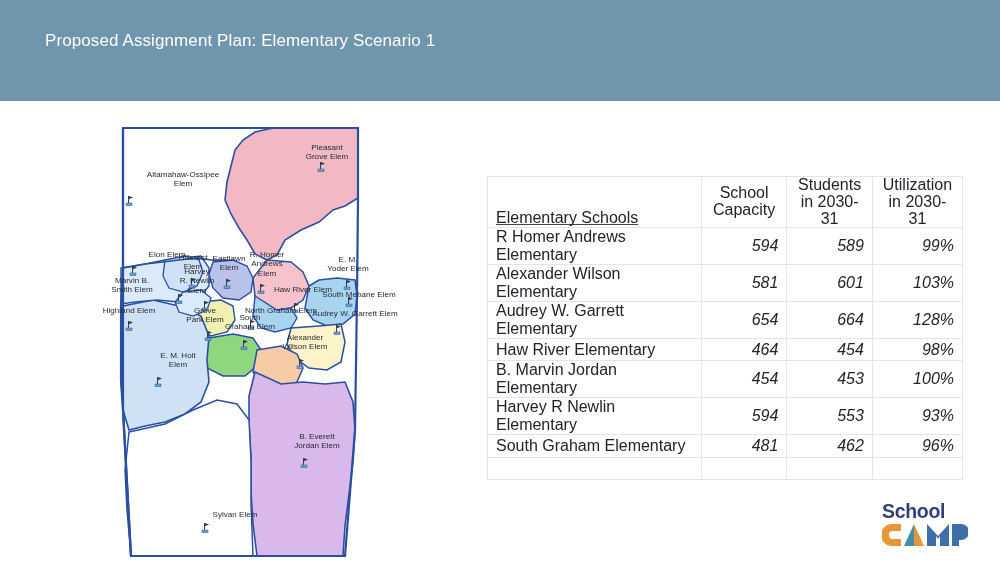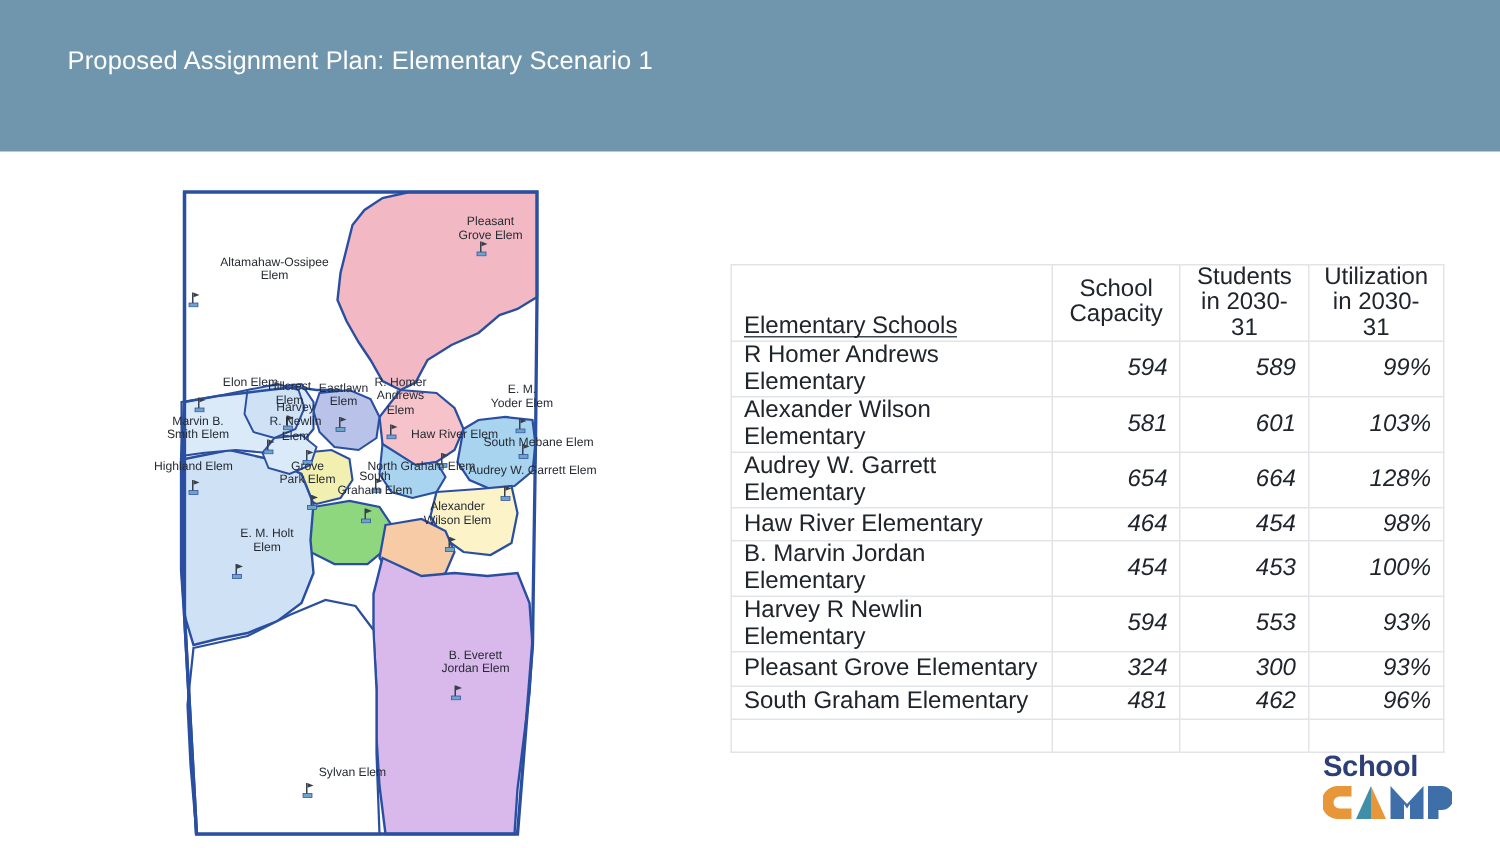--- a/index.html
+++ b/index.html
@@ -361,26 +361,20 @@
         <td class="num">453</td>
         <td class="num">100%</td>
       </tr>
       <tr>
         <td class="name">Harvey R Newlin Elementary</td>
         <td class="num">594</td>
         <td class="num">553</td>
         <td class="num">93%</td>
       </tr>
       <tr>
-        <td class="name">Pleasant Grove Elementary</td>
-        <td class="num">324</td>
-        <td class="num">300</td>
-        <td class="num">93%</td>
-      </tr>
-      <tr>
         <td class="name">South Graham Elementary</td>
         <td class="num">481</td>
         <td class="num">462</td>
         <td class="num">96%</td>
       </tr>
       <tr class="blank">
         <td>&nbsp;</td>
         <td>&nbsp;</td>
         <td>&nbsp;</td>
         <td>&nbsp;</td>

